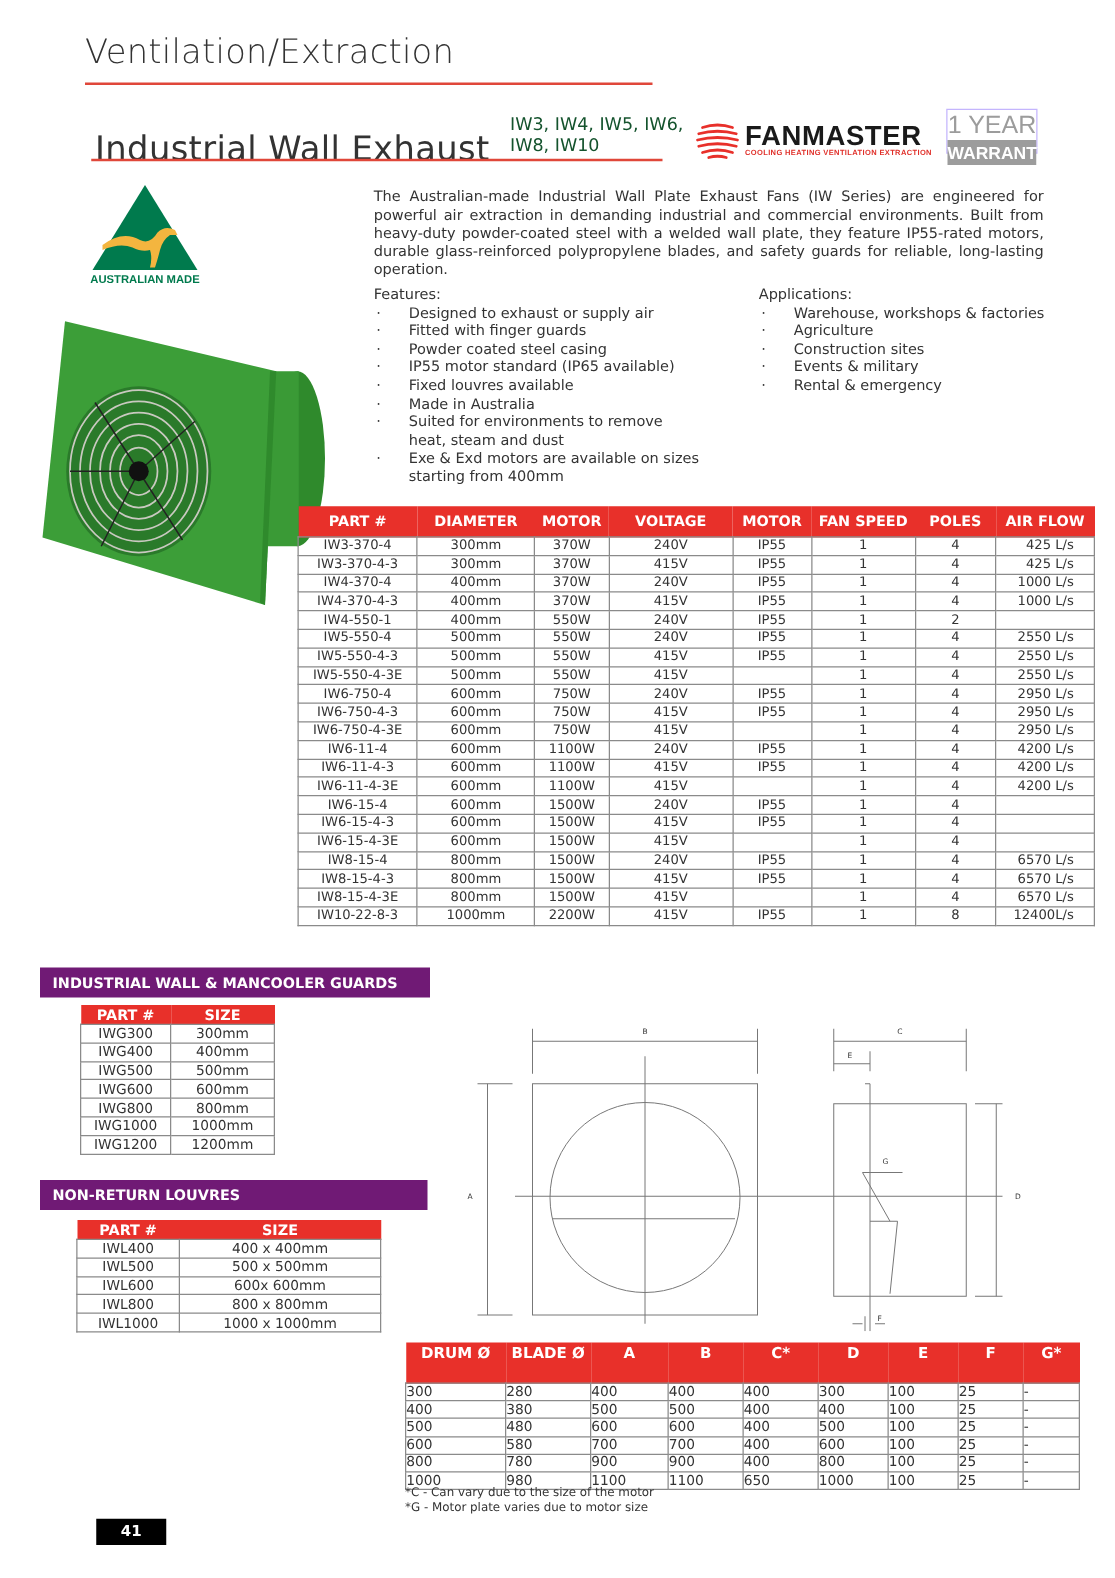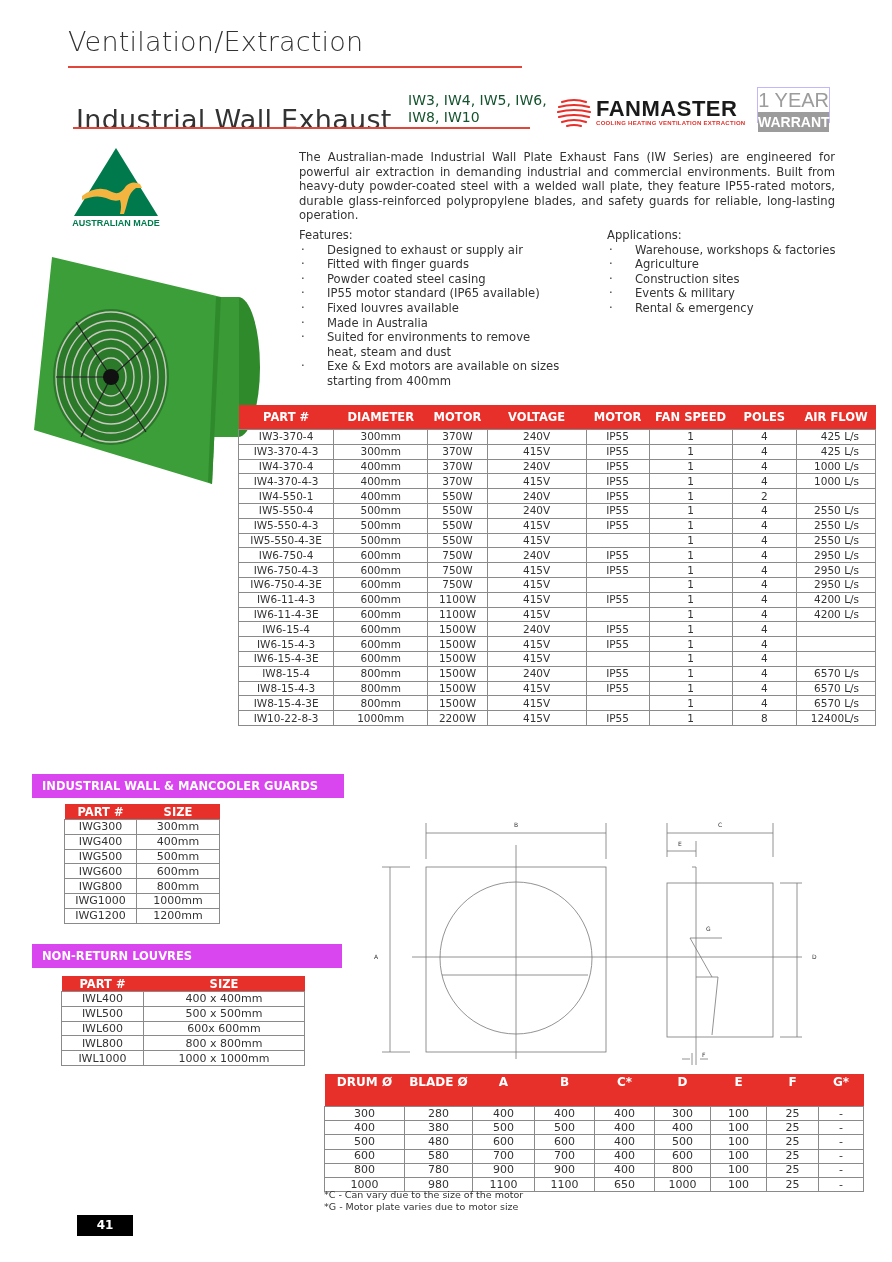--- a/index.html
+++ b/index.html
@@ -29,35 +29,35 @@
   ul.bl { list-style:none; margin:0; padding:0; }
   ul.bl li { position:relative; padding-left:28px; }
   ul.bl li::before { content:"·"; position:absolute; left:2px; top:0; }
 
   table { border-collapse:collapse; }
   .spec { left:238px; top:405px; width:638px; font-size:10.5px; color:#333; }
   .spec th { background:#e8302a; color:#fff; font-weight:bold; font-size:11.5px; height:24px; line-height:10px; padding:0 2px; border:none; }
   .spec td { border:1px solid #8a8a8a; text-align:center; height:13.8px; padding:0; line-height:13px; }
   .spec td.r { text-align:right; padding-right:16px; }
 
-  .banner { background:#d946ef; color:#fff; font-weight:bold; font-size:11.5px; height:24px; line-height:24px; padding-left:10px; box-sizing:border-box; }
+  .banner { background:#701a75; color:#fff; font-weight:bold; font-size:11.5px; height:24px; line-height:24px; padding-left:10px; box-sizing:border-box; }
   .banner1 { left:32px; top:774px; width:312px; }
   .banner2 { left:32px; top:944px; width:310px; }
 
   .small { font-size:11px; color:#333; }
   .small th { background:#e8302a; color:#fff; font-weight:bold; font-size:11.5px; height:15px; line-height:14px; padding:0; }
   .small td { border:1px solid #8a8a8a; text-align:center; height:13.8px; line-height:13px; padding:0; }
   .guards { left:64px; top:804px; width:156px; }
   .louvres { left:61px; top:976px; width:244px; }
 
   .diagram { left:372px; top:815px; width:460px; height:250px; }
 
   .dims { left:324px; top:1074px; width:540px; font-size:11px; color:#333; }
   .dims th { background:#e8302a; color:#fff; font-weight:bold; font-size:12px; height:30px; line-height:13px; padding:0; vertical-align:top; padding-top:2px; }
-  .dims td { border:1px solid #8a8a8a; text-align:center; height:13.2px; line-height:12px; padding:0; }
+  .dims td { border:1px solid #8a8a8a; height:13.2px; line-height:12px; padding:0; }
   .notes { left:324px; top:1189px; font-size:9.5px; line-height:11.5px; color:#333; }
 
   .page-num { left:77px; top:1215px; width:56px; height:21px; background:#000; color:#fff; font-size:12px; font-weight:bold; text-align:center; line-height:21px; }
 </style>
 </head>
 <body>
 
 <div class="abs section-title">Ventilation/Extraction</div>
 <div class="abs rule1"></div>
 <div class="abs product-title">Industrial Wall Exhaust</div>
@@ -266,20 +266,30 @@
         <td>IW6-750-4-3E</td>
         <td>600mm</td>
         <td>750W</td>
         <td>415V</td>
         <td></td>
         <td>1</td>
         <td>4</td>
         <td class="r">2950 L/s</td>
       </tr>
       <tr>
+        <td>IW6-11-4</td>
+        <td>600mm</td>
+        <td>1100W</td>
+        <td>240V</td>
+        <td>IP55</td>
+        <td>1</td>
+        <td>4</td>
+        <td class="r">4200 L/s</td>
+      </tr>
+      <tr>
         <td>IW6-11-4-3</td>
         <td>600mm</td>
         <td>1100W</td>
         <td>415V</td>
         <td>IP55</td>
         <td>1</td>
         <td>4</td>
         <td class="r">4200 L/s</td>
       </tr>
       <tr>

